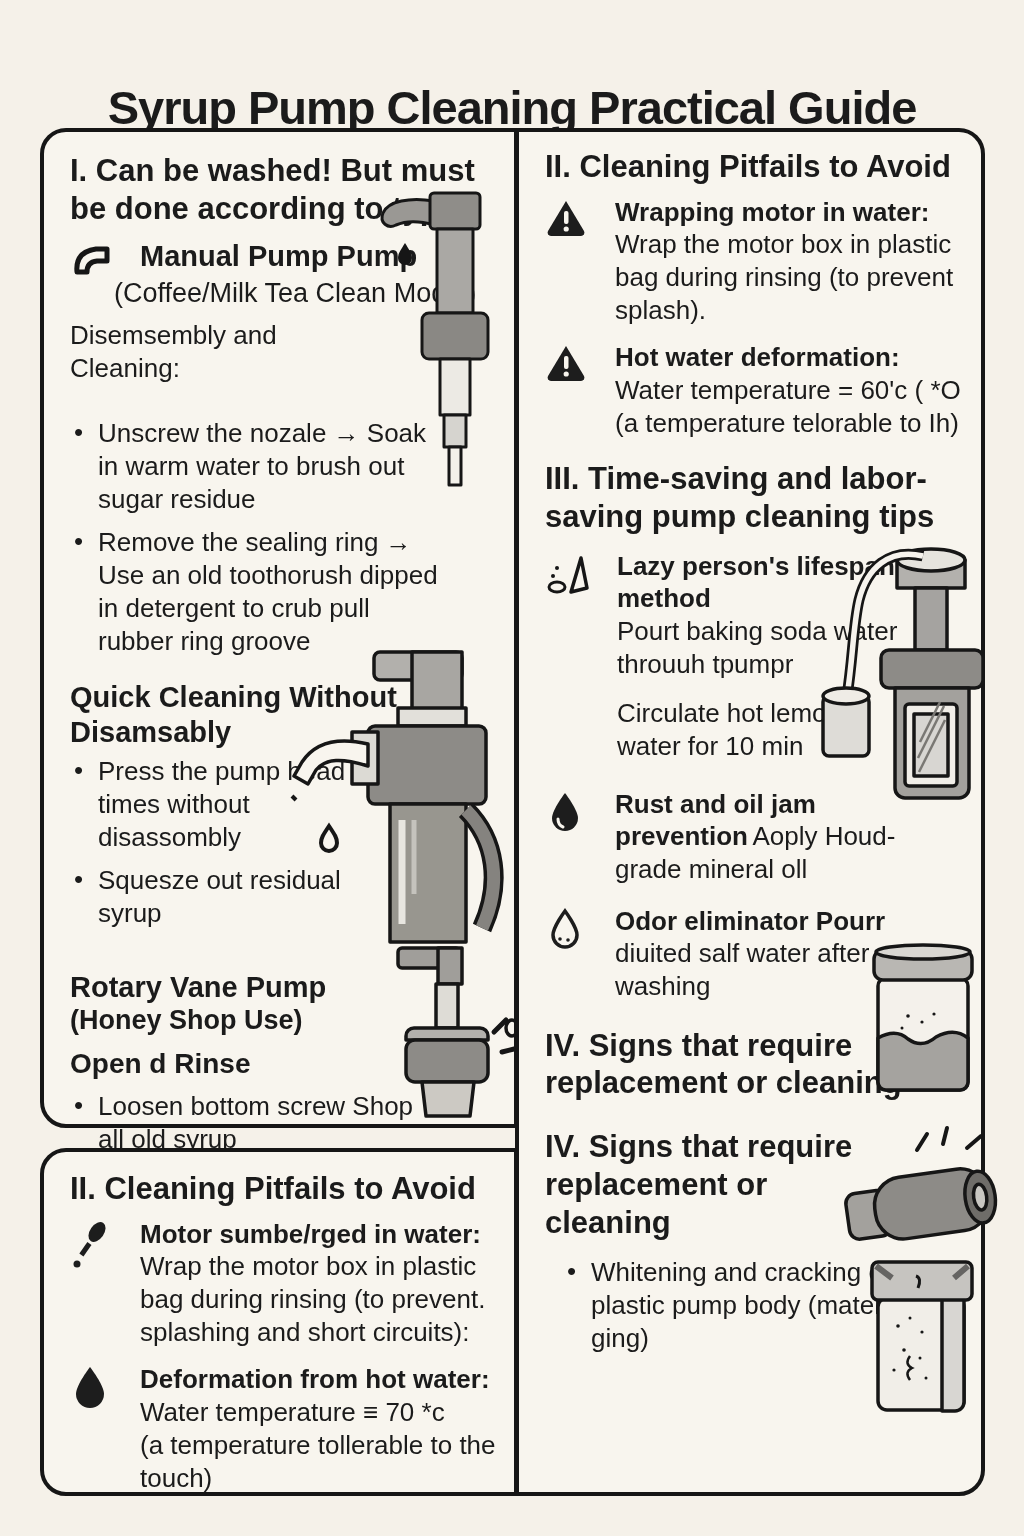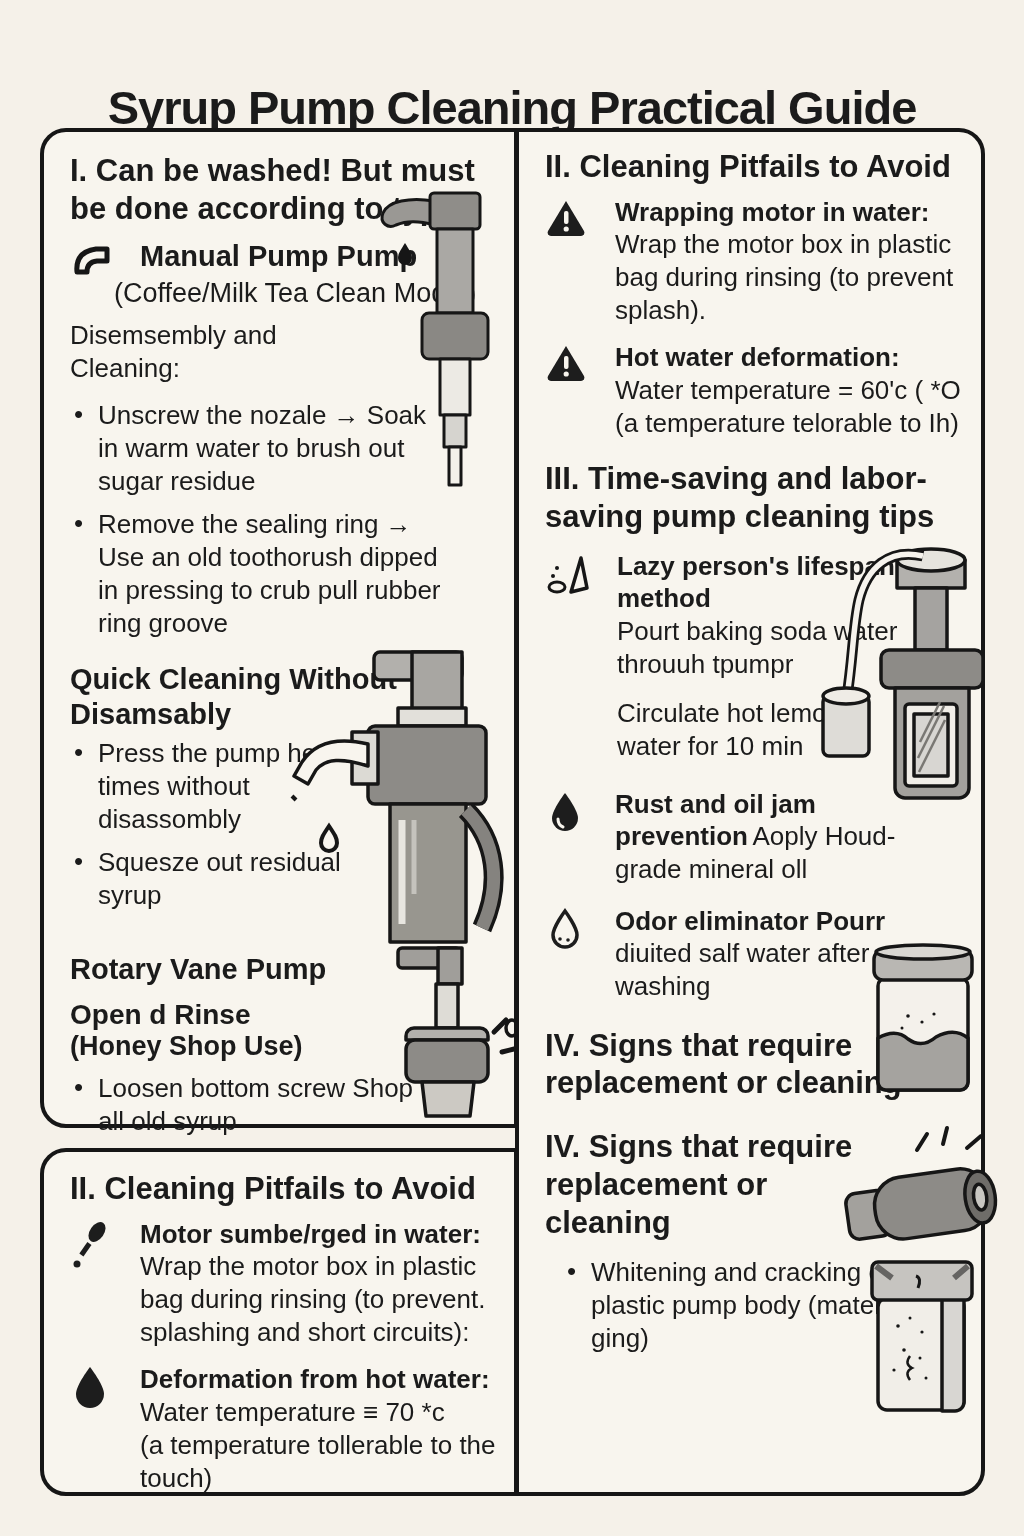--- a/index.html
+++ b/index.html
@@ -54,34 +54,34 @@
       </svg>
     </span>
     <div class="tx">
       <div class="t" style="font-size:29px;">Manual Pump Pump</div>
     </div>
   </div>
   <div class="sub">(Coffee/Milk Tea Clean Modei)</div>
 
   <div class="body-block mw250" style="margin-top:10px;">Disemsembly and Cleaning:</div>
 
-  <ul style="margin-top:14px;">
+  <ul style="margin-top:32px;">
     <li class="mw340">Unscrew the nozale → Soak in warm water to brush out sugar residue</li>
-    <li class="mw340">Remove the sealing ring → Use an old toothorush dipped in pressing to crub pull rubber ring groove</li>
+    <li class="mw340">Remove the sealing ring → Use an old toothorush dipped in detergent to crub pull rubber ring groove</li>
   </ul>
 
   <h3 style="margin-top:22px;">Quick Cleaning Without Disamsably</h3>
   <ul>
     <li class="mw300">Press the pump head 10 times without disassombly</li>
     <li class="mw300">Squesze out residual syrup</li>
   </ul>
 
   <h3 style="margin-top:40px;margin-bottom:0;">Rotary Vane Pump</h3>
+  <div class="t" style="font-weight:700;font-size:27px;">(Honey Shop Use)</div>
   <div class="t" style="font-weight:700;font-size:28px;margin-top:12px;">Open d Rinse</div>
-  <div class="t" style="font-weight:700;font-size:27px;">(Honey Shop Use)</div>
   <ul style="margin-top:10px;">
     <li class="mw340">Loosen bottom screw Shop all old syrup</li>
     <li class="mw340">Circulate hot lemon water for 10 minutes</li>
   </ul>
 
   <div class="illus" style="left:330px;top:55px;">
     <svg width="118" height="300" viewBox="0 0 118 300">
       <g stroke="#161616" stroke-width="3" stroke-linejoin="round">
         <path d="M60 14 C36 10 14 14 9 26 C5 36 14 42 22 38 C34 33 46 34 60 38 Z" fill="#9a9894"></path>
         <rect x="56" y="6" width="50" height="36" rx="4" fill="#8f8d89"></rect>

